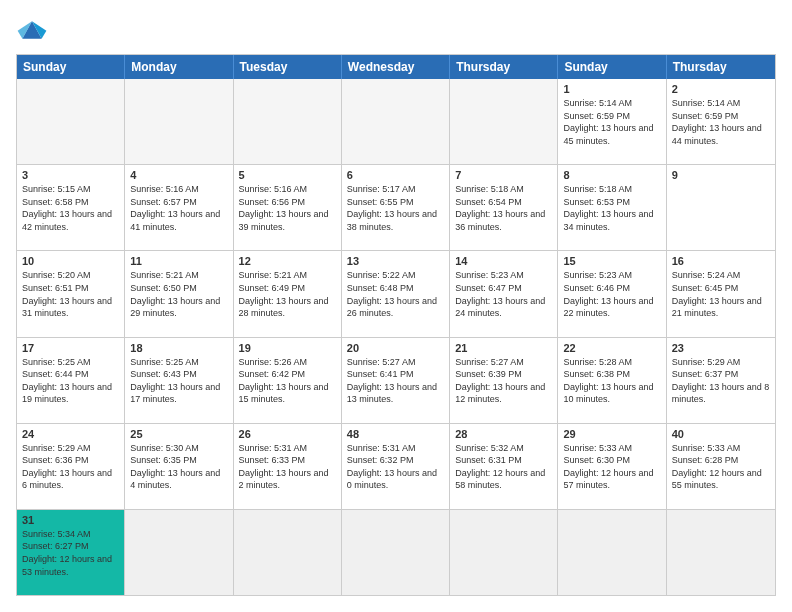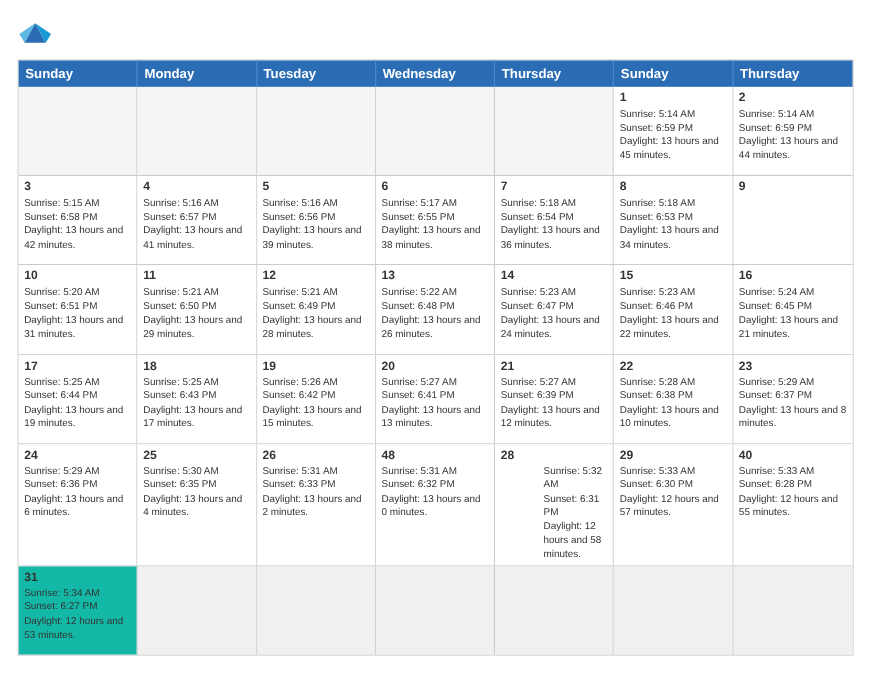--- a/index.html
+++ b/index.html
@@ -306,21 +306,21 @@
 Daylight: 13 hours and 2 minutes.</div>
           </div>
           <div class="cal-cell">
             <span class="day-num">48</span>
             <div class="sun-info" style="white-space: pre-line;">Sunrise: 5:31 AM
 Sunset: 6:32 PM
 Daylight: 13 hours and 0 minutes.</div>
           </div>
           <div class="cal-cell">
             <span class="day-num">28</span>
-            <div class="sun-info" style="white-space: pre-line; margin-left: 39px;">Sunrise: 5:32 AM
+            <div class="sun-info" style="white-space: pre-line;">Sunrise: 5:32 AM
 Sunset: 6:31 PM
 Daylight: 12 hours and 58 minutes.</div>
           </div>
           <div class="cal-cell">
             <span class="day-num">29</span>
             <div class="sun-info" style="white-space: pre-line;">Sunrise: 5:33 AM
 Sunset: 6:30 PM
 Daylight: 12 hours and 57 minutes.</div>
           </div>
           <div class="cal-cell">

